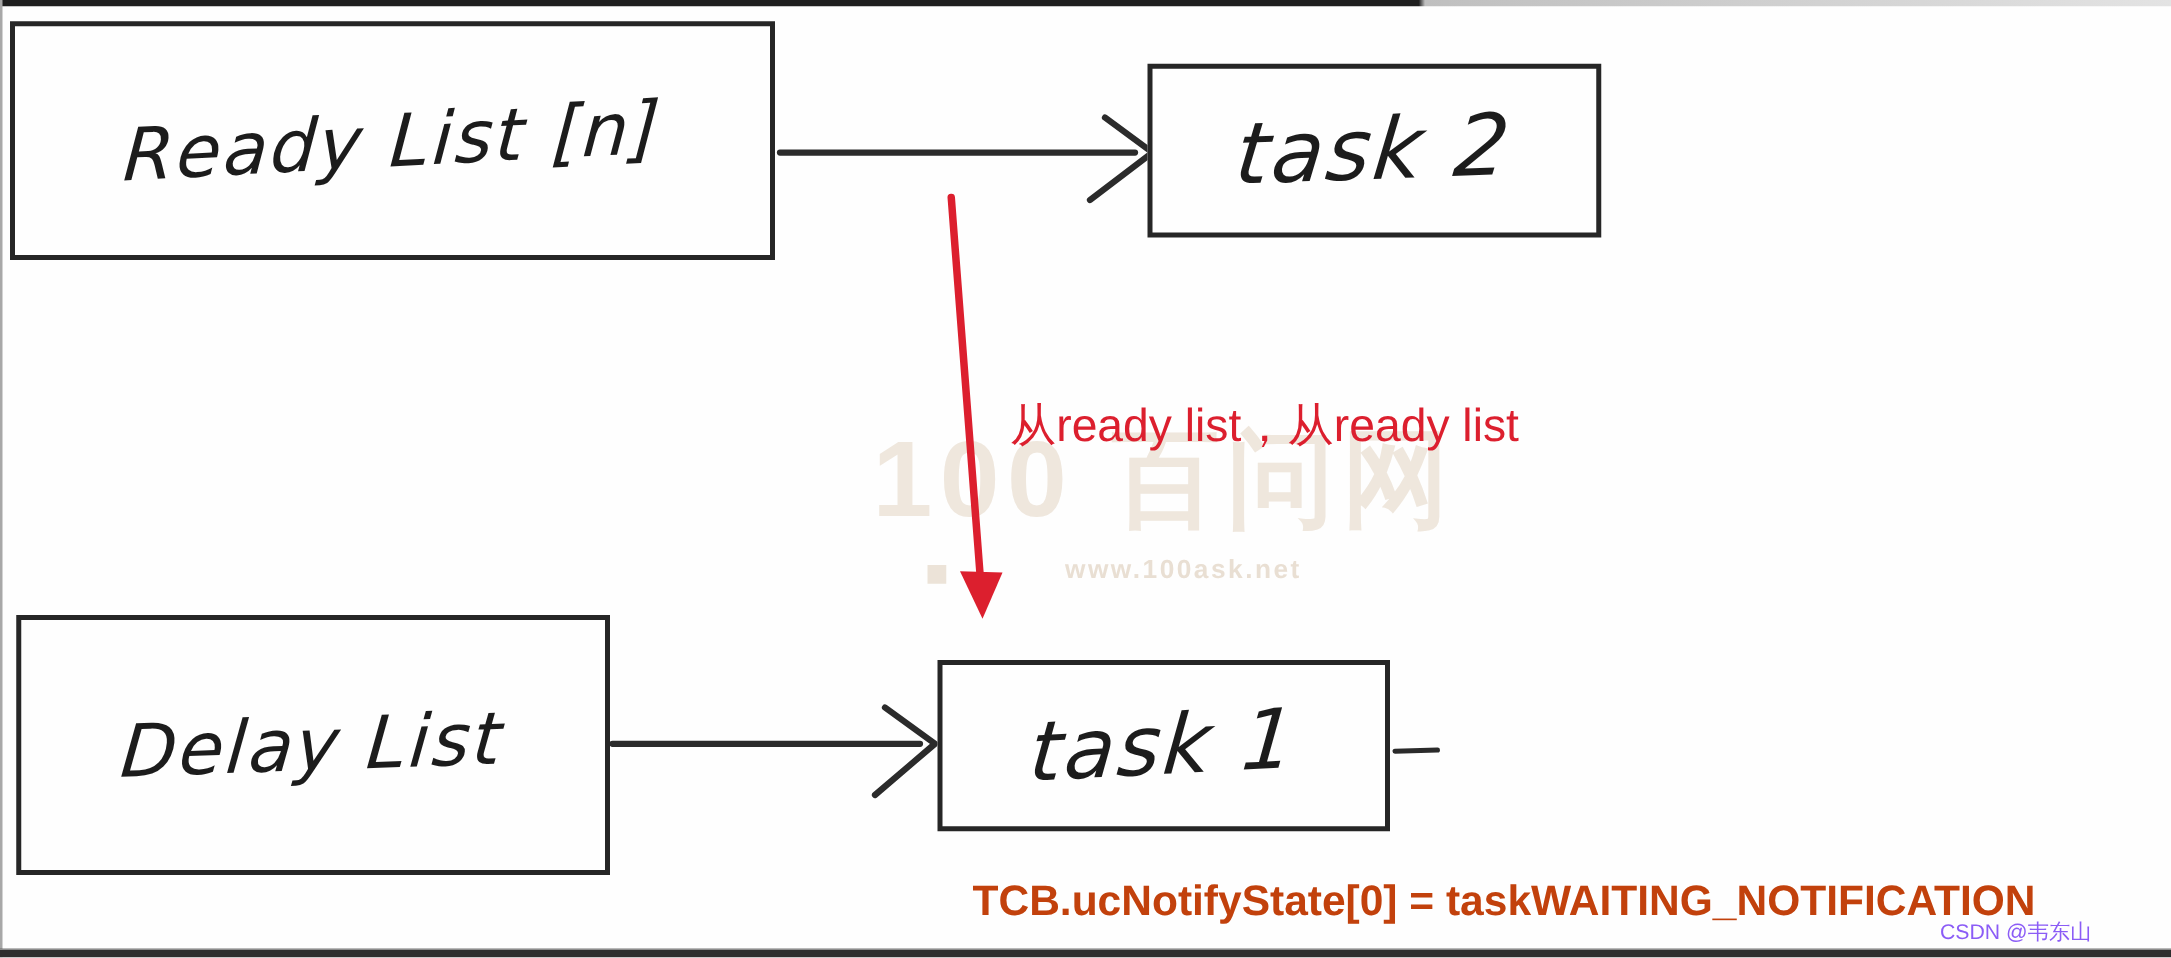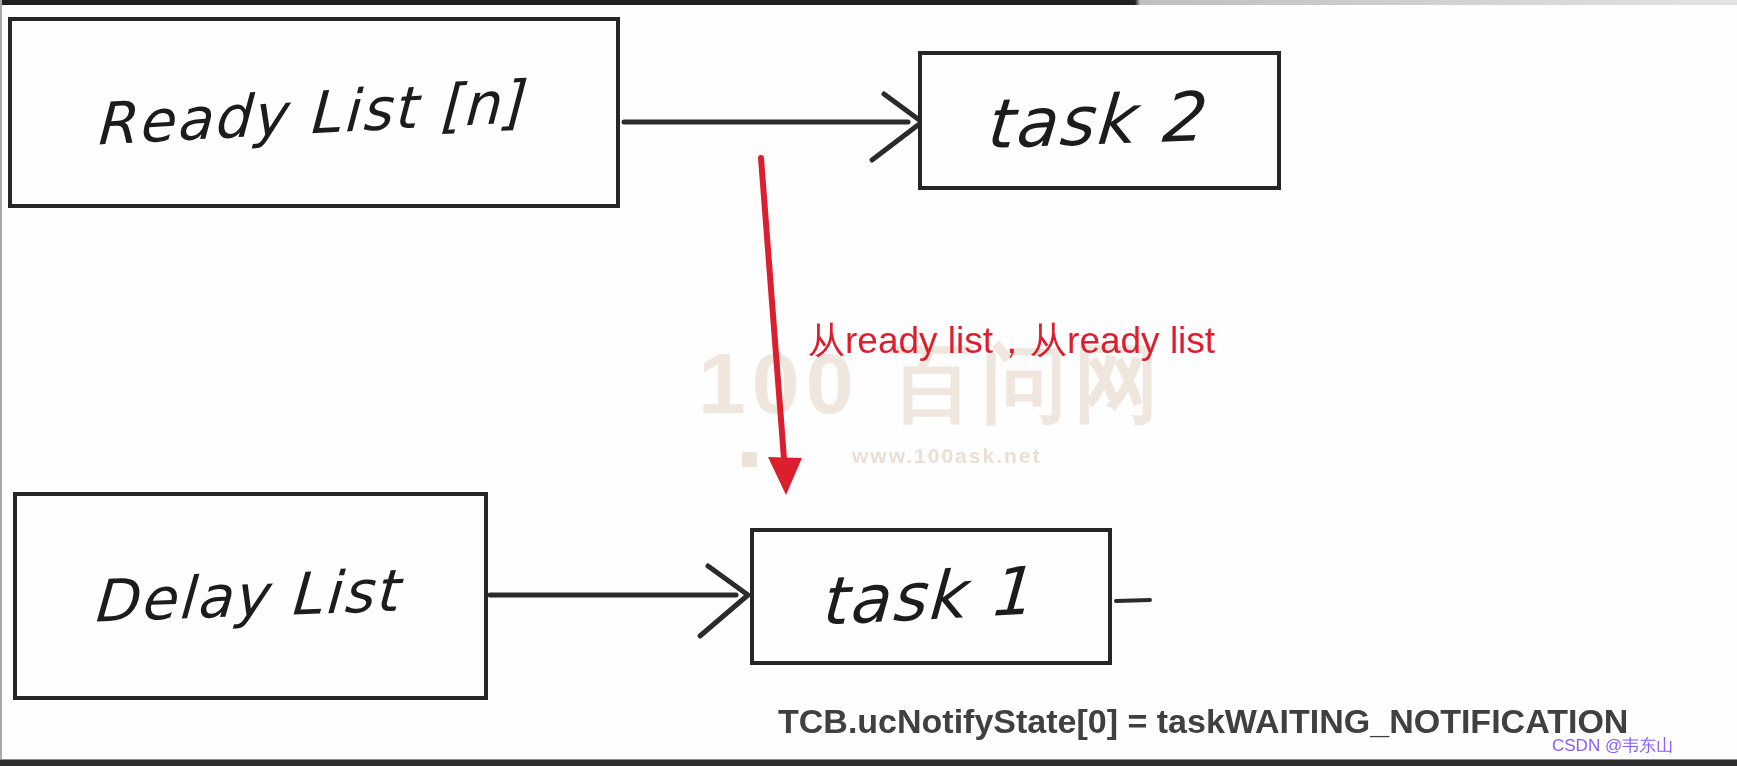--- a/index.html
+++ b/index.html
@@ -44,21 +44,21 @@
   .hw-task2{font-size:68px;transform:rotate(-2deg) skewX(-8deg);}
   .hw-delay{font-size:58px;transform:rotate(-2deg) skewX(-7deg);}
   .hw-task1{font-size:66px;transform:rotate(-3deg) skewX(-8deg);}
   .connector-layer{position:absolute;left:0;top:0;width:1737px;height:766px;pointer-events:none;}
   .annotation-red{
     position:absolute;left:808px;top:316px;
     font-size:37px;color:#dc1f2e;white-space:nowrap;
   }
   .equation-blue{
     position:absolute;left:778px;top:702px;
-    font-size:34px;font-weight:600;color:#404040;white-space:nowrap;
+    font-size:34px;font-weight:600;color:#c2410c;white-space:nowrap;
   }
   .wm-logo{
     position:absolute;left:698px;top:326px;
     font-size:86px;font-weight:bold;color:#efe7dd;
     letter-spacing:6px;white-space:nowrap;z-index:0;
   }
   .wm-dot{
     position:absolute;left:742px;top:452px;width:15px;height:15px;background:#ece3d8;
   }
   .wm-url{

